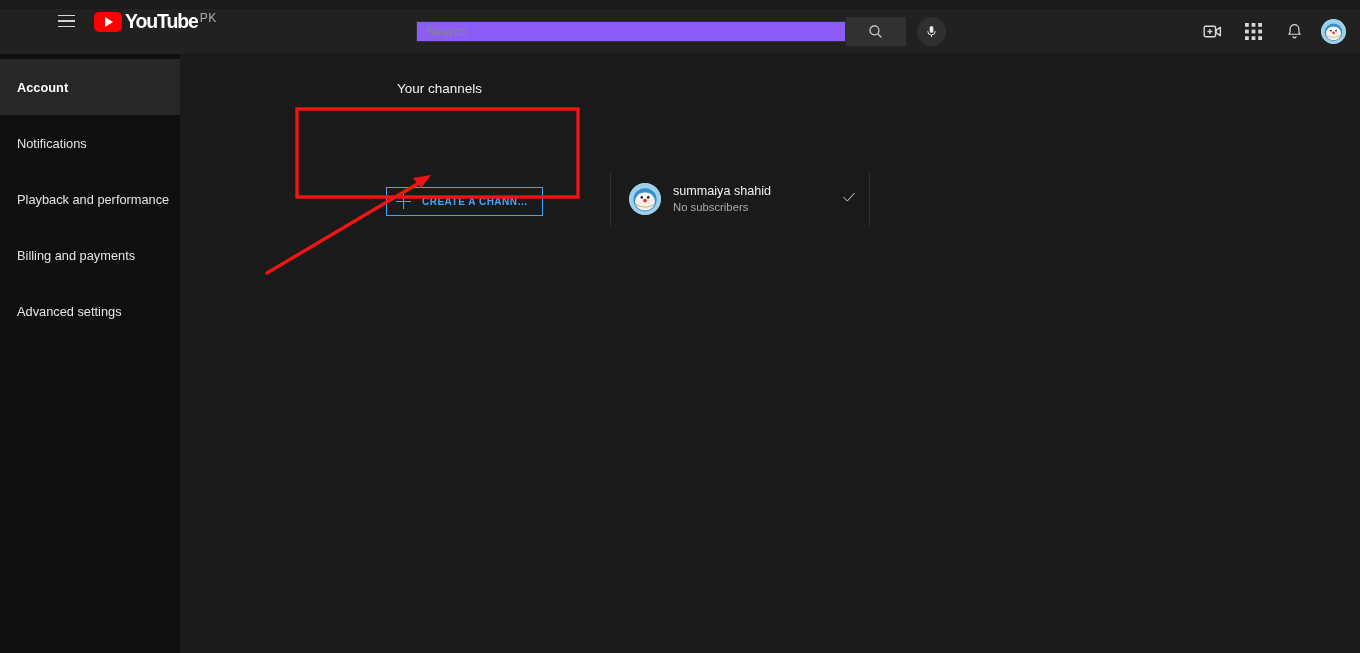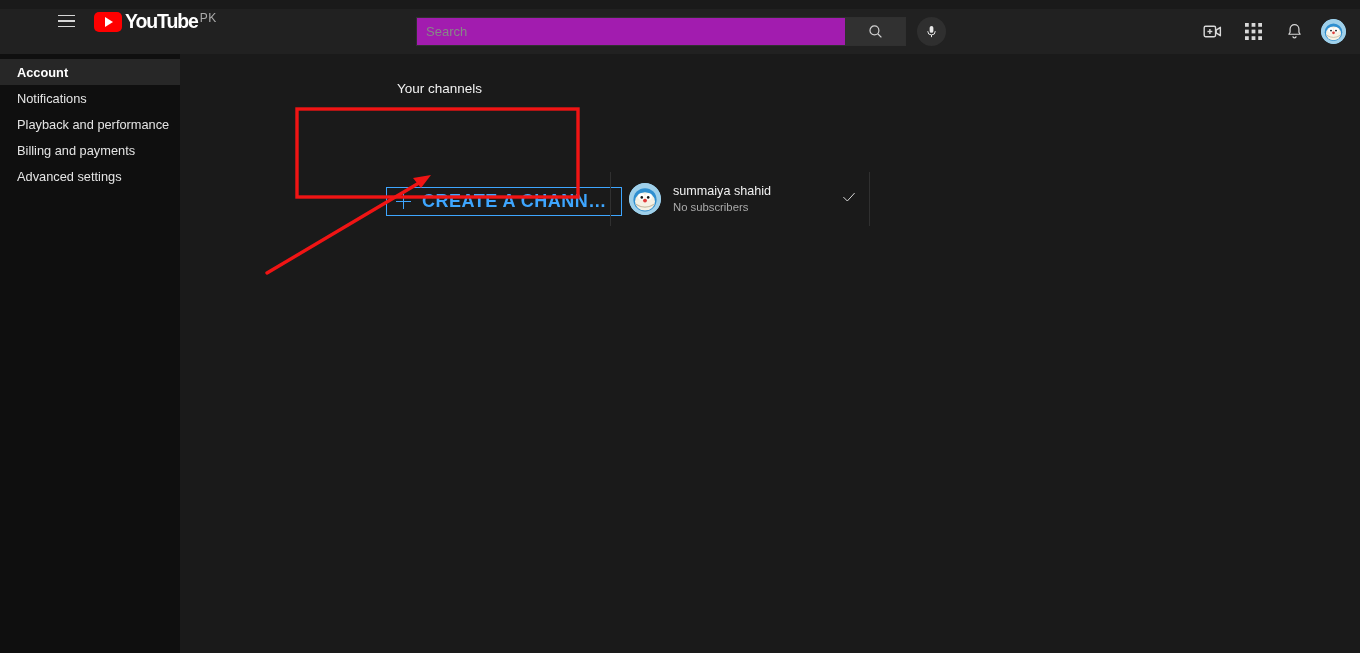--- a/index.html
+++ b/index.html
@@ -43,22 +43,22 @@
     margin-left: 3px; line-height: 21px;
   }
   .yt-cc { color: #aaa; font-size: 12px; margin-left: 2px; margin-top: 0px; letter-spacing: .4px; }
 
   
   .search-wrap {
     position: absolute; left: 416px; top: 8px;
     display: flex; align-items: center;
   }
   .search-box {
-    width: 430px; height: 29px;
-    background: #a21caf; border: 1px solid #303030;
+    width: 430px; height: 21px;
+    background: #8b5cf6; border: 1px solid #303030;
     display: flex; align-items: center; padding: 0 9px;
   }
   .search-input {
     background: transparent; border: none; outline: none;
     color: #fff; font-size: 13px; width: 100%;
     font-family: "Liberation Sans", sans-serif;
   }
   .search-input::placeholder { color: #878787; }
   .search-btn {
     width: 60px; height: 29px; background: #313131;
@@ -88,21 +88,21 @@
   .sidebar {
     position: absolute; left: 0; top: 45px; width: 180px; height: 608px;
     background: #0f0f0f;
   }
   .sidebar-title {
     color: #aaaaaa; font-size: 12.5px; letter-spacing: .6px;
     padding: 14px 0 0 17px;
   }
   .side-list { margin-top: 14px; }
   .side-item {
-    height: 26px; display: flex; align-items: center;
+    height: 56px; display: flex; align-items: center;
     padding-left: 17px; color: #e4e4e4; font-size: 12.8px;
     cursor: pointer;
   }
   .side-item.active { background: #272727; color: #ffffff; font-weight: bold; }
 
   
   .main {
     position: absolute; left: 180px; top: 45px; width: 1180px; height: 608px;
     background: #1a1a1a;
   }
@@ -120,21 +120,21 @@
   }
   .create-btn .plus {
     position: relative; width: 15px; height: 15px; margin-right: 11px;
   }
   .create-btn .plus::before, .create-btn .plus::after {
     content: ""; position: absolute; background: #3ea6ff;
   }
   .create-btn .plus::before { left: 0; top: 7px; width: 15px; height: 1.4px; }
   .create-btn .plus::after { top: 0; left: 7px; height: 15px; width: 1.4px; }
   .create-btn .lbl {
-    color: #3ea6ff; font-size: 18px; font-weight: bold; letter-spacing: .5px;
+    color: #3ea6ff; font-size: 10px; font-weight: bold; letter-spacing: .5px;
     white-space: nowrap;
   }
 
   .chan-row {
     position: absolute; left: 430px; top: 47px;
     width: 260px; height: 54px;
     display: flex; align-items: center;
     border-left: 1px solid #303030; border-right: 1px solid #303030;
     padding-left: 18px;
   }

